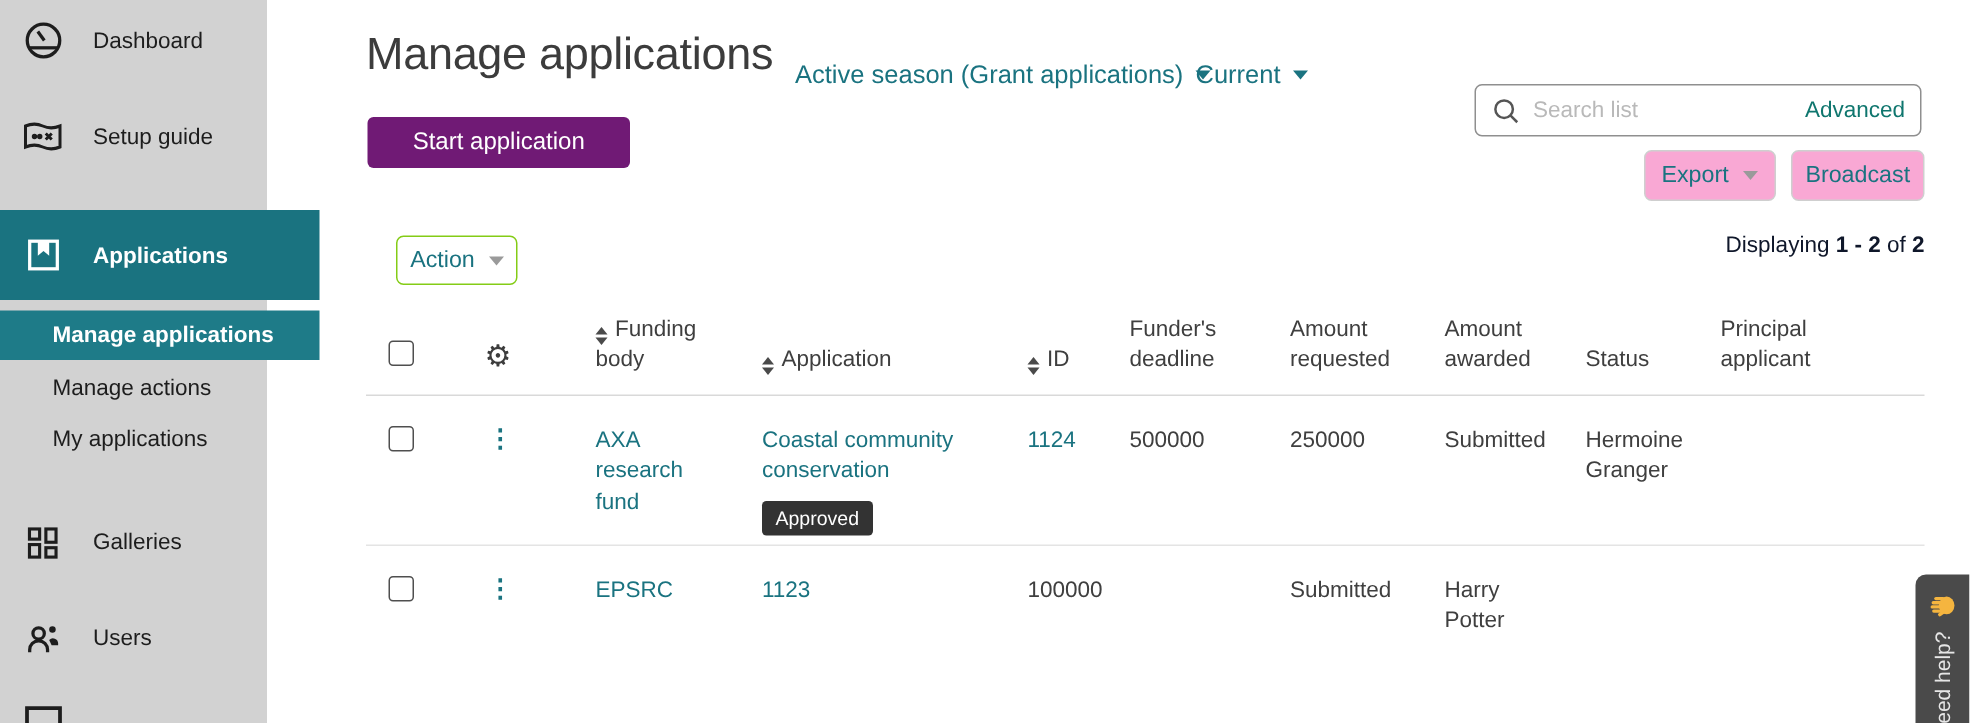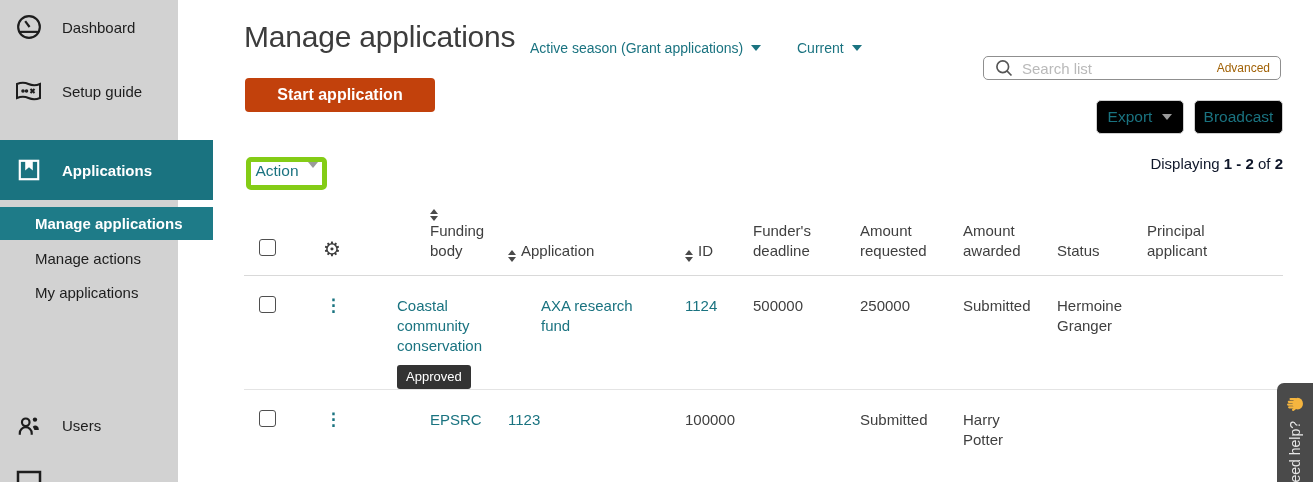--- a/index.html
+++ b/index.html
@@ -27,72 +27,72 @@
     color:#1d1d1d; font-size:15px; cursor:pointer;
   }
   .sub-item.selected{ background:#1e7b88; color:#fff; font-weight:600;}
   
   .main{ position:absolute; left:213px; top:0; width:1100px; height:482px; background:#fff;}
   .page-title{
     position:absolute; left:31px; top:20px;
     font-size:30px; font-weight:300; color:#3c3c3c; letter-spacing:-0.2px;
   }
   .tealdrop{
-    position:absolute; top:40px; font-size:14px; color:#1a7380;
+    position:absolute; top:40px; font-size:17px; color:#1a7380;
     display:flex; align-items:center; gap:8px; cursor:pointer; background:none; border:none;
     font-family:"Liberation Sans", sans-serif;
   }
   .caret{ width:0; height:0; border-left:5px solid transparent; border-right:5px solid transparent; border-top:6px solid #1a7380; }
   .caret.gray{ border-top-color:#9a9a9a; }
   .season{ left:317px; }
   .viewsel{ left:584px; }
   .btn-primary{
-    position:absolute; left:32px; top:78px; width:190px; height:34px;
-    background:#c2410c; color:#fff; border:none; border-radius:4px;
-    font-size:16px; font-weight:700; cursor:pointer; font-family:"Liberation Sans", sans-serif;
+    position:absolute; left:32px; top:78px; width:175px; height:34px;
+    background:#701a75; color:#fff; border:none; border-radius:4px;
+    font-size:16px; font-weight:400; cursor:pointer; font-family:"Liberation Sans", sans-serif;
   }
   .search-wrap{
-    position:absolute; left:770px; top:56px; width:298px; height:24px;
+    position:absolute; left:770px; top:56px; width:298px; height:35px;
     border:1px solid #8f8f8f; border-radius:5px; background:#fff;
     display:flex; align-items:center; padding:0 10px;
   }
   .search-wrap input{
     border:none; outline:none; flex:1; font-size:15px; color:#333;
     font-family:"Liberation Sans", sans-serif; margin-left:8px; min-width:0;
   }
   .search-wrap input::placeholder{ color:#b9b9b9; }
-  .advanced{ color:#a16207; font-size:12px; text-decoration:none; flex-shrink:0; cursor:pointer;}
+  .advanced{ color:#0f766e; font-size:15px; text-decoration:none; flex-shrink:0; cursor:pointer;}
   .btn-light{
-    position:absolute; top:100px; height:32px; background:#000000;
+    position:absolute; top:100px; height:32px; background:#f9a8d4;
     border:1px solid #cfcfcf; border-radius:5px; color:#1a7380; font-size:15.5px;
     display:flex; align-items:center; justify-content:center; gap:10px; cursor:pointer;
     font-family:"Liberation Sans", sans-serif; padding:16px 16px;
   }
   .export{ left:883px; width:88px; }
   .broadcast{ left:981px; width:89px; }
   .action-btn{
-    position:absolute; left:33px; top:157px; height:33px; width:81px;
-    background:#fff; border:5px solid #84cc16; border-radius:5px; color:#1a7380;
-    font-size:15.5px; display:flex; justify-content:center; gap:9px;
+    position:absolute; left:51px; top:157px; height:33px; width:81px;
+    background:#fff; border:1px solid #84cc16; border-radius:5px; color:#1a7380;
+    font-size:15.5px; display:flex; align-items:center; justify-content:center; gap:9px;
     cursor:pointer; font-family:"Liberation Sans", sans-serif;
   }
   .displaying{ position:absolute; top:155px; right:30px; font-size:15px; color:#0f172a;}
   .displaying b{ font-weight:700; }
   
   .table{ position:absolute; left:31px; top:200px; width:1039px; }
   .trow{
     display:grid;
     grid-template-columns:52px 101px 111px 177px 68px 107px 103px 94px 90px 136px;
   }
   .thead{ border-bottom:1px solid #d9d9d9; min-height:64px; align-items:end; }
   .thead .cell{ padding-bottom:13px; font-size:15px; color:#3f3f3f; line-height:1.35; }
   .cell{ padding-right:12px; }
   .cell.cb{ padding-left:15px; padding-right:0; }
   .cell.gear{ padding-left:27px; padding-right:0; }
-  .col-funding{ padding-right:24px;margin-left:33px; }
+  .col-funding{ padding-right:24px; }
   .col-principal{ padding-right:30px; }
   .hlabel{ display:inline; }
   .sort{ display:inline-flex; flex-direction:column; gap:2px; margin-right:5px; vertical-align:1px; cursor:pointer;}
   .sort i{ display:block; width:0; height:0; border-left:4px solid transparent; border-right:4px solid transparent; }
   .sort .up{ border-bottom:5px solid #4a4a4a; }
   .sort .dn{ border-top:5px solid #4a4a4a; }
   input[type=checkbox]{
     appearance:none; -webkit-appearance:none; width:17px; height:17px;
     border:1.5px solid #4f4f4f; border-radius:3px; background:#fff; cursor:pointer;
   }
@@ -159,20 +159,31 @@
   <div class="sub-item selected" style="top:207px;">
     <span>Manage applications</span>
   </div>
   <div class="sub-item" style="top:242px;">
     <span>Manage actions</span>
   </div>
   <div class="sub-item" style="top:276px;">
     <span>My applications</span>
   </div>
 
+  <div class="side-item" style="top:341px;">
+    <span class="ic">
+      <svg width="25" height="25" viewBox="0 0 24 24" fill="none" stroke="#1d1d1d" stroke-width="2">
+        <rect x="3.5" y="3.5" width="6.5" height="6.5"></rect>
+          <rect x="14" y="3.5" width="6.5" height="8.5"></rect>
+        <rect x="3.5" y="13.5" width="6.5" height="8"></rect>
+          <rect x="14" y="15.5" width="6.5" height="6"></rect>
+      </svg>
+    </span>
+    <span>Galleries</span>
+  </div>
 
   <div class="side-item" style="top:405px;">
     <span class="ic">
       <svg width="26" height="26" viewBox="0 0 24 24" fill="none" stroke="#1d1d1d" stroke-width="2">
         <circle cx="9" cy="9.5" r="3.5"></circle>
         <path d="M3.5,21 v-1.5 a5.5,5.5 0 0 1 11,0 V21"></path>
         <circle cx="17.5" cy="7" r="2" fill="#1d1d1d" stroke="none"></circle>
         <path d="M15.5,13.5 a3.2,3.2 0 0 1 5.5,2.2 v1 h-4" fill="#1d1d1d" stroke="none"></path>
       </svg>
     </span>
@@ -260,25 +271,25 @@
       <div class="cell">Funder's deadline</div>
       <div class="cell">Amount requested</div>
       <div class="cell">Amount awarded</div>
       <div class="cell">Status</div>
       <div class="cell col-principal">Principal applicant</div>
     </div>
 
     <div class="trow data-row">
       <div class="cell cb"><input type="checkbox" style=""></div>
       <div class="cell gear"><button class="kebab">⋮</button></div>
+      <div class="cell col-funding"><a class="tlink">AXA research fund</a></div>
       <div class="cell">
         <a class="tlink">Coastal community conservation</a><br>
         <span class="badge">Approved</span>
       </div>
-      <div class="cell col-funding"><a class="tlink">AXA research fund</a></div>
       <div class="cell"><a class="tlink">1124</a></div>
       <div class="cell">500000</div>
       <div class="cell">250000</div>
       <div class="cell">Submitted</div>
       <div class="cell col-principal">Hermoine Granger</div>
     </div>
 
     <div class="trow data-row" style="border-bottom:none;">
       <div class="cell cb"><input type="checkbox" style=""></div>
       <div class="cell gear"><button class="kebab">⋮</button></div>

